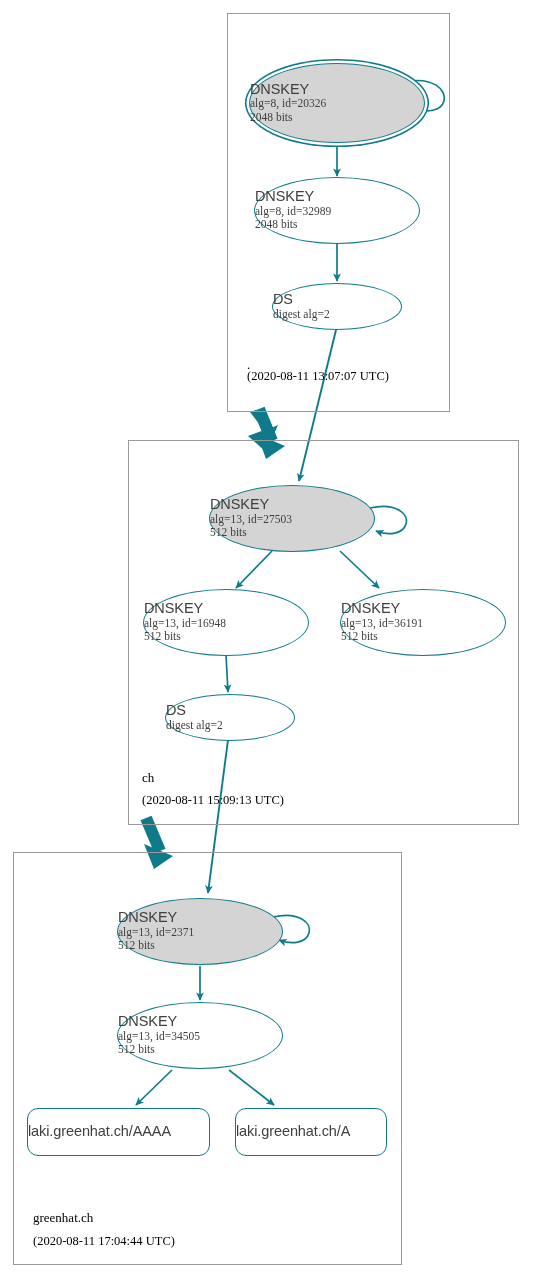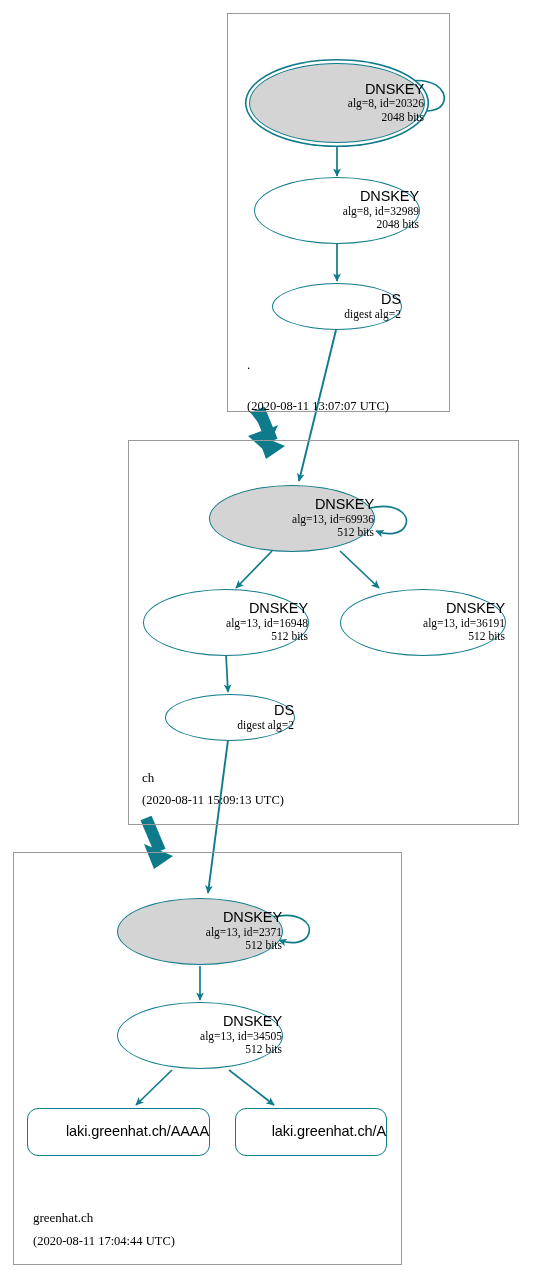--- a/index.html
+++ b/index.html
@@ -41,24 +41,24 @@
     font-family: "Liberation Serif", serif;
     font-size: 12.5px;
     color: #000000;
     white-space: nowrap;
   }
   .node {
     position: absolute;
     box-sizing: border-box;
     display: flex;
     flex-direction: column;
-    align-items: flex-end;
+    align-items: flex-start;
     justify-content: center;
     text-align: center;
-    color: #000000;
+    color: #404040;
   }
   .node.ellipse {
     border: 1.6px solid #0f7b8a;
     border-radius: 50%;
     background: #ffffff;
   }
   .node.ellipse.secure {
     background: #d4d4d4;
   }
   .node.anchor {
@@ -147,27 +147,27 @@
     <div class="n-sub">alg=8, id=32989</div>
     <div class="n-sub">2048 bits</div>
   </div>
 
   <div class="node ellipse" style="left:272px; top:283px; width:130px; height:47px;">
     <div class="n-title">DS</div>
     <div class="n-sub">digest alg=2</div>
   </div>
 
   <div class="zone-label" style="left:247px; top:357px;">.</div>
-  <div class="zone-ts" style="left:247px; top:399px;">(2020-08-11 13:07:07 UTC)</div>
+  <div class="zone-ts" style="left:247px; top:369px;">(2020-08-11 13:07:07 UTC)</div>
 
   <div class="zone-box" style="left:128px; top:440px; width:391px; height:385px;"></div>
 
   <div class="node ellipse secure" style="left:209px; top:485px; width:166px; height:67px;">
     <div class="n-title">DNSKEY</div>
-    <div class="n-sub">alg=13, id=69936</div>
+    <div class="n-sub">alg=13, id=27503</div>
     <div class="n-sub">512 bits</div>
   </div>
 
   <div class="node ellipse" style="left:143px; top:589px; width:166px; height:67px;">
     <div class="n-title">DNSKEY</div>
     <div class="n-sub">alg=13, id=16948</div>
     <div class="n-sub">512 bits</div>
   </div>
 
   <div class="node ellipse" style="left:340px; top:589px; width:166px; height:67px;">

